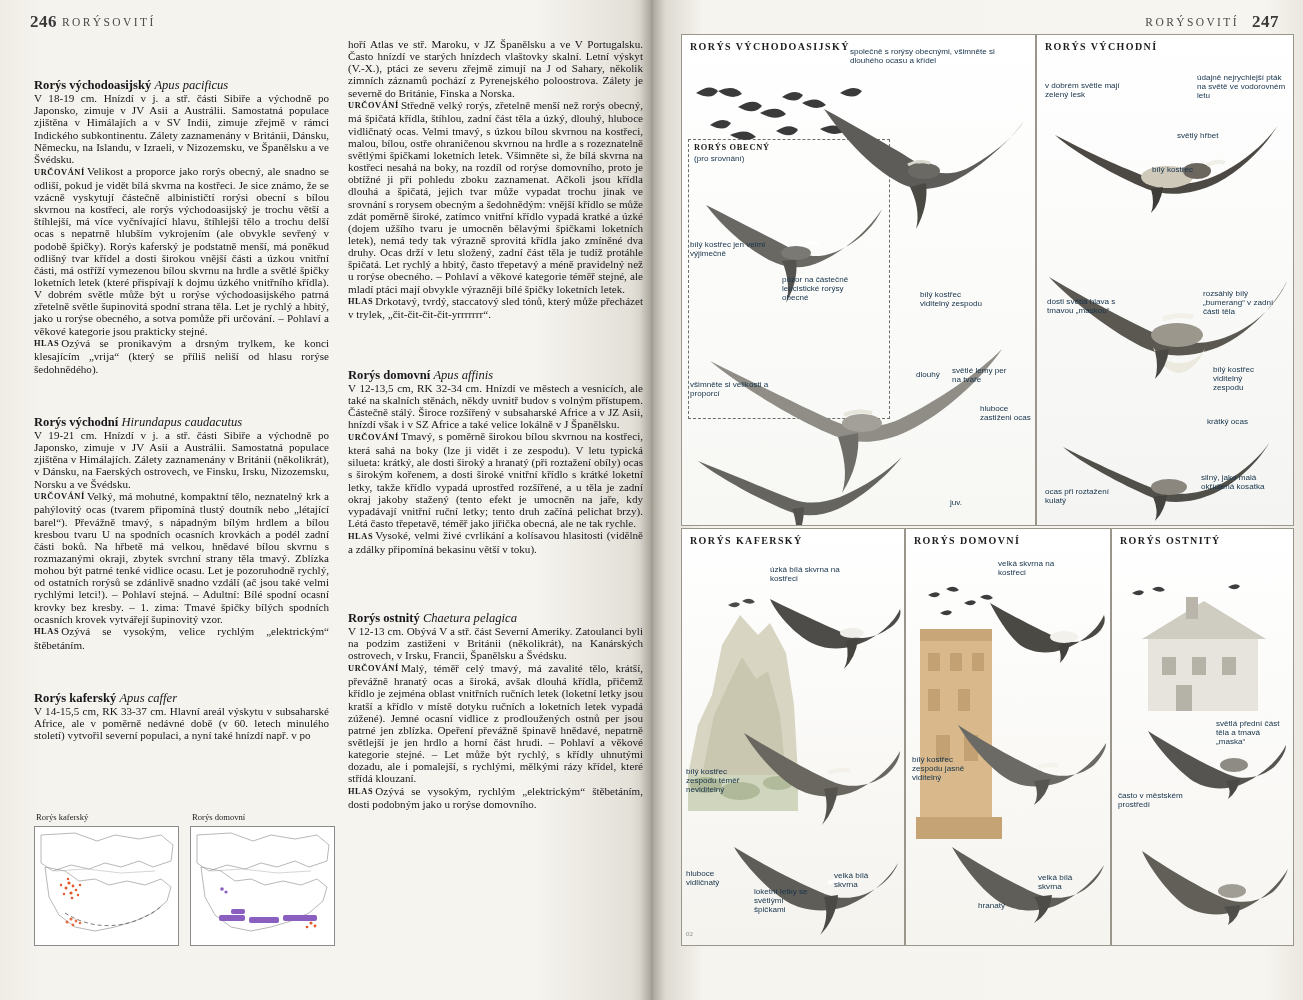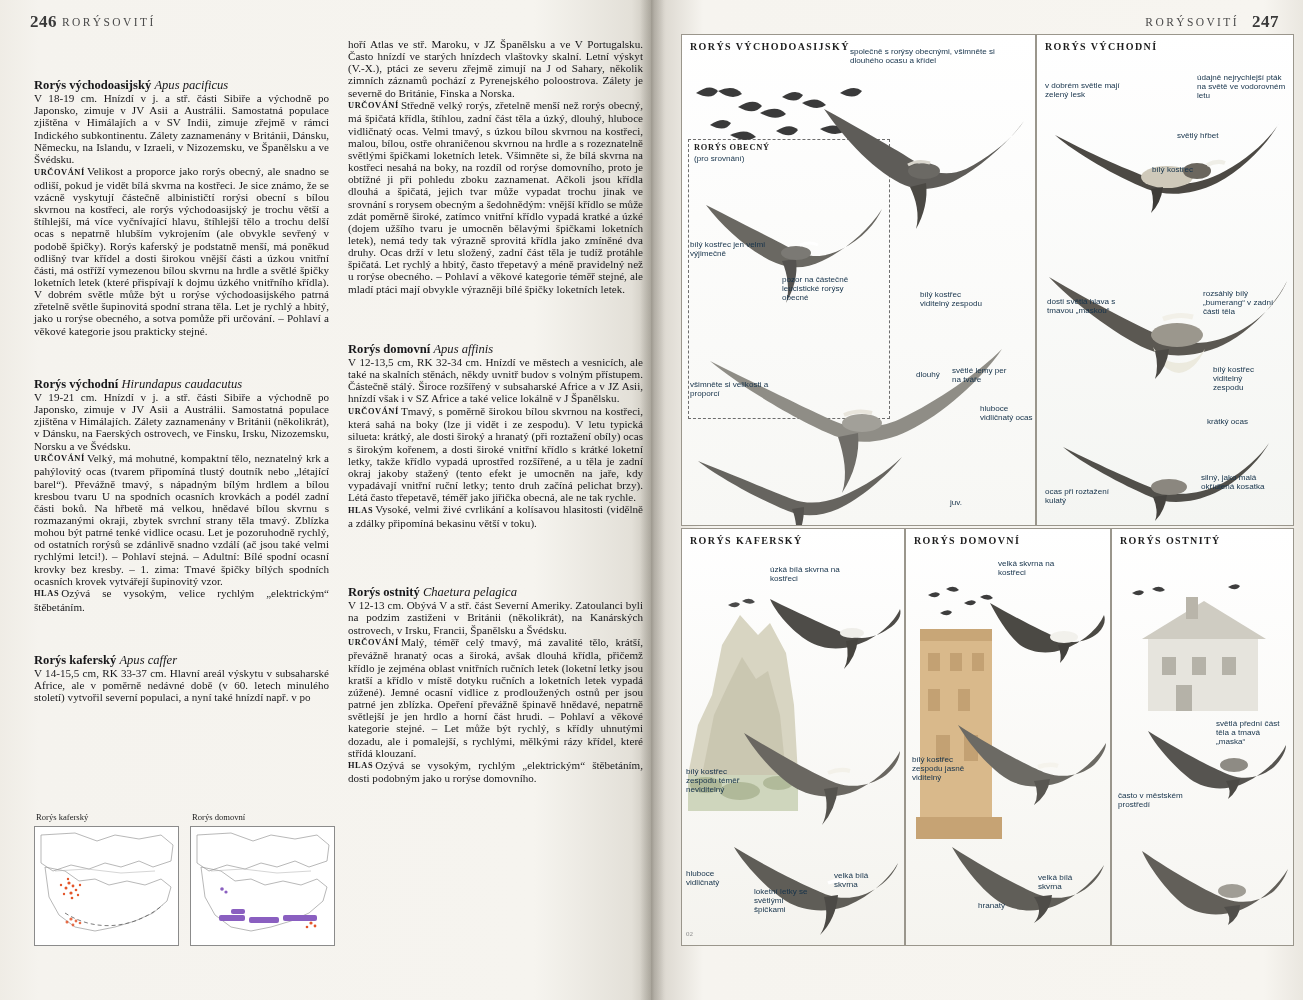--- a/index.html
+++ b/index.html
@@ -101,20 +101,21 @@
 
   <div class="col col-1">
 
     <div class="sp-block">
       <p class="sp-head">
         <span>Rorýs východoasijský</span>
         <span class="sci">Apus pacificus</span>
       </p>
       <p class="para">V 18-19 cm. Hnízdí v j. a stř. části Sibiře a východně po Japonsko, zimuje v JV Asii a Austrálii. Samostatná populace zjištěna v Himálajích a v SV Indii, zimuje zřejmě v rámci Indického subkontinentu. Zálety zaznamenány v Británii, Dánsku, Německu, na Islandu, v Izraeli, v Nizozemsku, ve Španělsku a ve Švédsku.</p>
       <p class="para"><span class="lbl">URČOVÁNÍ</span><span>Velikost a proporce jako rorýs obecný, ale snadno se odliší, pokud je vidět bílá skvrna na kostřeci. Je sice známo, že se vzácně vyskytují částečně albinističtí rorýsi obecní s bílou skvrnou na kostřeci, ale rorýs východoasijský je trochu větší a štíhlejší, má více vyčnívající hlavu, štíhlejší tělo a trochu delší ocas s nepatrně hlubším vykrojením (ale obvykle sevřený v podobě špičky). Rorýs kaferský je podstatně menší, má poněkud odlišný tvar křídel a dosti širokou vnější části a úzkou vnitřní části, má ostříží vymezenou bílou skvrnu na hrdle a světlé špičky loketních letek (které přispívají k dojmu úzkého vnitřního křídla). V dobrém světle může být u rorýse východoasijského patrná zřetelně světle šupinovitá spodní strana těla. Let je rychlý a hbitý, jako u rorýse obecného, a sotva pomůže při určování. – Pohlaví a věkové kategorie jsou prakticky stejné.</span></p>
+      <p class="para"><span class="lbl">HLAS</span><span>Ozývá se pronikavým a drsným trylkem, ke konci klesajícím „vrija“ (který se příliš neliší od hlasu rorýse šedohnědého).</span></p>
     </div>
 
     <div class="sp-block">
       <p class="sp-head">
         <span>Rorýs východní</span>
         <span class="sci">Hirundapus caudacutus</span>
       </p>
       <p class="para">V 19-21 cm. Hnízdí v j. a stř. části Sibiře a východně po Japonsko, zimuje v JV Asii a Austrálii. Samostatná populace zjištěna v Himálajích. Zálety zaznamenány v Británii (několikrát), v Dánsku, na Faerských ostrovech, ve Finsku, Irsku, Nizozemsku, Norsku a ve Švédsku.</p>
       <p class="para"><span class="lbl">URČOVÁNÍ</span><span>Velký, má mohutné, kompaktní tělo, neznatelný krk a pahýlovitý ocas (tvarem připomíná tlustý doutník nebo „létající barel“). Převážně tmavý, s nápadným bílým hrdlem a bílou kresbou tvaru U na spodních ocasních krovkách a podél zadní části boků. Na hřbetě má velkou, hnědavé bílou skvrnu s rozmazanými okraji, zbytek svrchní strany těla tmavý. Zblízka mohou být patrné tenké vidlice ocasu. Let je pozoruhodně rychlý, od ostatních rorýsů se zdánlivě snadno vzdálí (ač jsou také velmi rychlými letci!). – Pohlaví stejná. – Adultní: Bílé spodní ocasní krovky bez kresby. – 1. zima: Tmavé špičky bílých spodních ocasních krovek vytvářejí šupinovitý vzor.</span></p>
       <p class="para"><span class="lbl">HLAS</span><span>Ozývá se vysokým, velice rychlým „elektrickým“ štěbetáním.</span></p>
@@ -182,20 +183,21 @@
             <circle cx="124" cy="99" r="1.4"></circle>
             <circle cx="116" cy="100" r="1.3"></circle>
         </g>
       </svg>
     </div>
   </div>
 
   <div class="col col-2">
     <p class="para">hoří Atlas ve stř. Maroku, v JZ Španělsku a ve V Portugalsku. Často hnízdí ve starých hnízdech vlaštovky skalní. Letní výskyt (V.-X.), ptáci ze severu zřejmě zimují na J od Sahary, několik zimních záznamů pochází z Pyrenejského poloostrova. Zálety je severně do Británie, Finska a Norska.</p>
     <p class="para"><span class="lbl">URČOVÁNÍ</span><span>Středně velký rorýs, zřetelně menší než rorýs obecný, má špičatá křídla, štíhlou, zadní část těla a úzký, dlouhý, hluboce vidličnatý ocas. Velmi tmavý, s úzkou bílou skvrnou na kostřeci, malou, bílou, ostře ohraničenou skvrnou na hrdle a s rozeznatelně světlými špičkami loketních letek. Všimněte si, že bílá skvrna na kostřeci nesahá na boky, na rozdíl od rorýse domovního, proto je obtížné ji při pohledu zboku zaznamenat. Ačkoli jsou křídla dlouhá a špičatá, jejich tvar může vypadat trochu jinak ve srovnání s rorysem obecným a šedohnědým: vnější křídlo se může zdát poměrně široké, zatímco vnitřní křídlo vypadá kratké a úzké (dojem užšího tvaru je umocněn bělavými špičkami loketních letek), nemá tedy tak výrazně sprovitá křídla jako zmíněné dva druhy. Ocas drží v letu složený, zadní část těla je tudíž protáhle špičatá. Let rychlý a hbitý, často třepetavý a méně pravidelný než u rorýse obecného. – Pohlaví a věkové kategorie téměř stejné, ale mladí ptáci mají obvykle výrazněji bílé špičky loketních letek.</span></p>
+    <p class="para"><span class="lbl">HLAS</span><span>Drkotavý, tvrdý, staccatový sled tónů, který může přecházet v trylek, „čit-čit-čit-čit-yrrrrrrr“.</span></p>
 
     <div class="spacer"></div>
     <div class="sp-block">
       <p class="sp-head">
         <span>Rorýs domovní</span>
         <span class="sci">Apus affinis</span>
       </p>
       <p class="para">V 12-13,5 cm, RK 32-34 cm. Hnízdí ve městech a vesnicích, ale také na skalních stěnách, někdy uvnitř budov s volným přístupem. Částečně stálý. Široce rozšířený v subsaharské Africe a v JZ Asii, hnízdí však i v SZ Africe a také velice lokálně v J Španělsku.</p>
       <p class="para"><span class="lbl">URČOVÁNÍ</span><span>Tmavý, s poměrně širokou bílou skvrnou na kostřeci, která sahá na boky (lze ji vidět i ze zespodu). V letu typická silueta: krátký, ale dosti široký a hranatý (při roztažení obíly) ocas s širokým kořenem, a dosti široké vnitřní křídlo s krátké loketní letky, takže křídlo vypadá uprostřed rozšířené, a u těla je zadní okraj jakoby stažený (tento efekt je umocněn na jaře, kdy vypadávají vnitřní ruční letky; tento druh začíná pelichat brzy). Létá často třepetavě, téměř jako jiřička obecná, ale ne tak rychle.</span></p>
       <p class="para"><span class="lbl">HLAS</span><span>Vysoké, velmi živé cvrlikání a kolísavou hlasitosti (vidělně a zdálky připomíná bekasinu větší v toku).</span></p>
@@ -297,21 +299,21 @@
 
     <svg style="position:absolute;left:20px;top:390px;" width="220" height="100">
       <path d="M6 22 C46 42, 86 60, 104 66 C124 72, 146 68, 166 58 C188 46, 204 30, 212 18 C202 36, 182 56, 158 68 C136 78, 112 80, 94 72 C66 60, 24 38, 6 22 Z" fill="#514f4a"></path>
       <ellipse cx="112" cy="62" rx="18" ry="8" fill="#8b877f"></ellipse>
       <path d="M96 72 q6 14 2 24 q10 -10 12 -26 Z" fill="#45433f"></path>
     </svg>
     <div class="cap" style="left:164px;top:438px;width:84px;">silný, jako malá okřídlená kosatka</div>
     <div class="cap" style="left:8px;top:452px;width:70px;">ocas při roztažení kulatý</div>
   </div>
 
-  <div class="cap" style="position:absolute;left:980px;top:404px;width:60px;">hluboce vidličnatý ocas</div>
+  <div class="cap" style="position:absolute;left:980px;top:404px;width:60px;">hluboce zastiženi ocas</div>
   <div class="cap" style="position:absolute;left:950px;top:498px;">juv.</div>
   <div class="cap" style="position:absolute;left:920px;top:290px;width:72px;">bílý kostřec viditelný zespodu</div>
   <div class="cap" style="position:absolute;left:890px;top:370px;width:48px;margin-left:26px;">dlouhý</div>
   <div class="cap" style="position:absolute;left:952px;top:366px;width:60px;">světlé lemy per na tváře</div>
 
   <div class="plate" style="left:681px;top:528px;width:222px;height:416px;background:linear-gradient(#ffffff,#f4f3ee);">
     <div class="plate-title" style="left:8px;top:6px;">RORÝS KAFERSKÝ</div>
 
     <svg style="position:absolute;left:0;top:46px;" width="120" height="260">
       <path d="M6 200 L16 150 L30 120 L40 70 L58 40 L76 60 L88 48 L104 78 L112 130 L116 200 Z" fill="#d8d5c2"></path>

